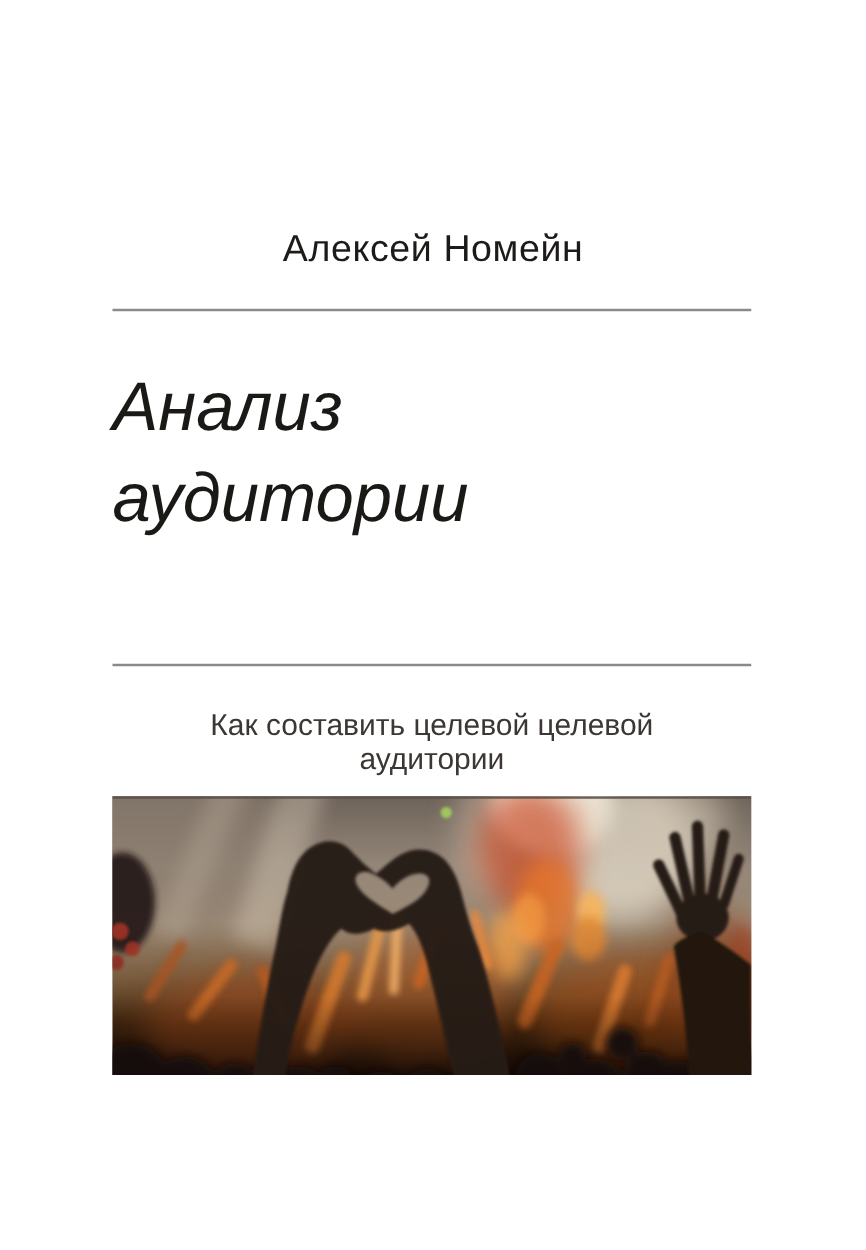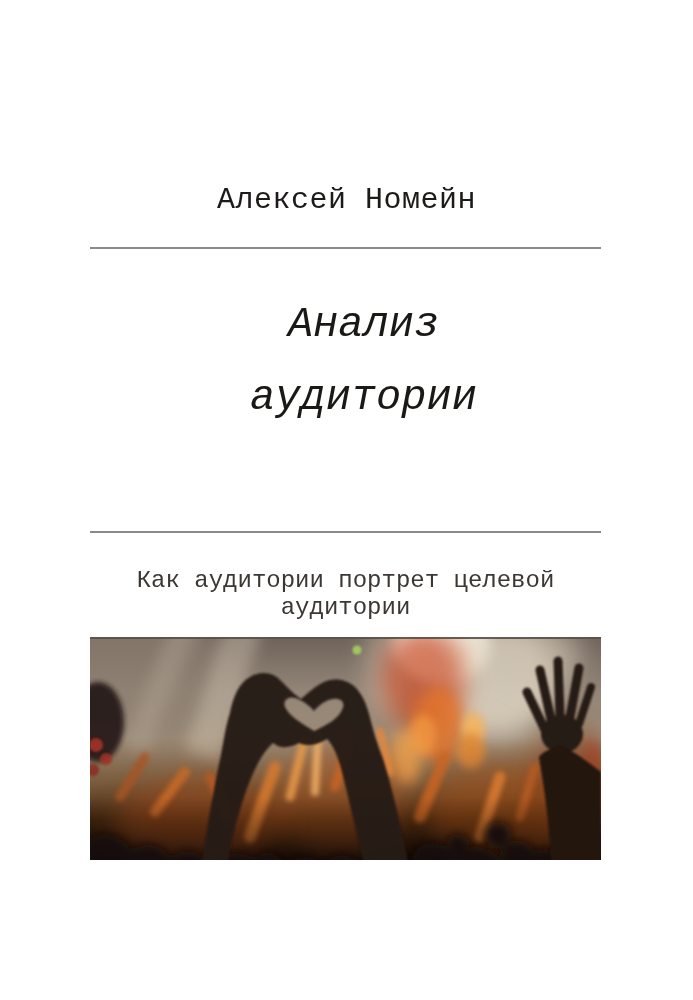--- a/index.html
+++ b/index.html
@@ -8,40 +8,40 @@
     --title_text:#1b1916;
     --subtitle_text:#3c3733;
     --rule:#8a8a8a;
   }
   html,body{margin:0;padding:0;background:#fff;}
   .cover{
     position:relative;
     width:693px;height:1000px;
     background:var(--paper);
     overflow:hidden;
-    font-family:Liberation Mono, monospace;
+    font-family:Liberation Sans, sans-serif;
   }
   .author{
     position:absolute;top:183px;left:0;width:693px;
     text-align:center;
     font-size:30px;line-height:34px;
     letter-spacing:.5px;
     color:var(--author_text);
   }
   .rule{
     position:absolute;left:90px;width:511px;height:2px;
     background:var(--rule);
   }
   .rule-top{top:247px;}
   .rule-bottom{top:531px;}
   .title{
-    position:absolute;top:289px;left:108px;width:511px;margin:0;
-    text-align:center;
+    position:absolute;top:289px;left:90px;width:511px;margin:0;
+    text-align:left;
     font-style:italic;font-weight:normal;
-    font-size:42px;line-height:73px;
+    font-size:55px;line-height:73px;
     color:var(--title_text);
   }
   .title .tline{display:block;}
   .subtitle{
     position:absolute;top:567px;left:90px;width:511px;
     text-align:center;
     font-size:24px;line-height:27px;
     color:var(--subtitle_text);
   }
   .subtitle span{display:block;}
@@ -61,21 +61,21 @@
   <div class="rule rule-top"></div>
 
   <h1 class="title">
     <span class="tline">Анализ</span>
     <span class="tline">аудитории</span>
   </h1>
 
   <div class="rule rule-bottom"></div>
 
   <div class="subtitle">
-    <span>Как аудитории портрет целевой</span>
+    <span>Как составить целевой целевой</span>
     <span>аудитории</span>
   </div>
 
   <div class="photo">
     <svg viewBox="0 0 511 223" preserveAspectRatio="none">
       <defs>
         <linearGradient id="bg" x1="0" y1="0" x2="0" y2="1">
           <stop offset="0" stop-color="#6e635a"></stop>
           <stop offset=".25" stop-color="#948678"></stop>
           <stop offset=".45" stop-color="#9c8a76"></stop>

